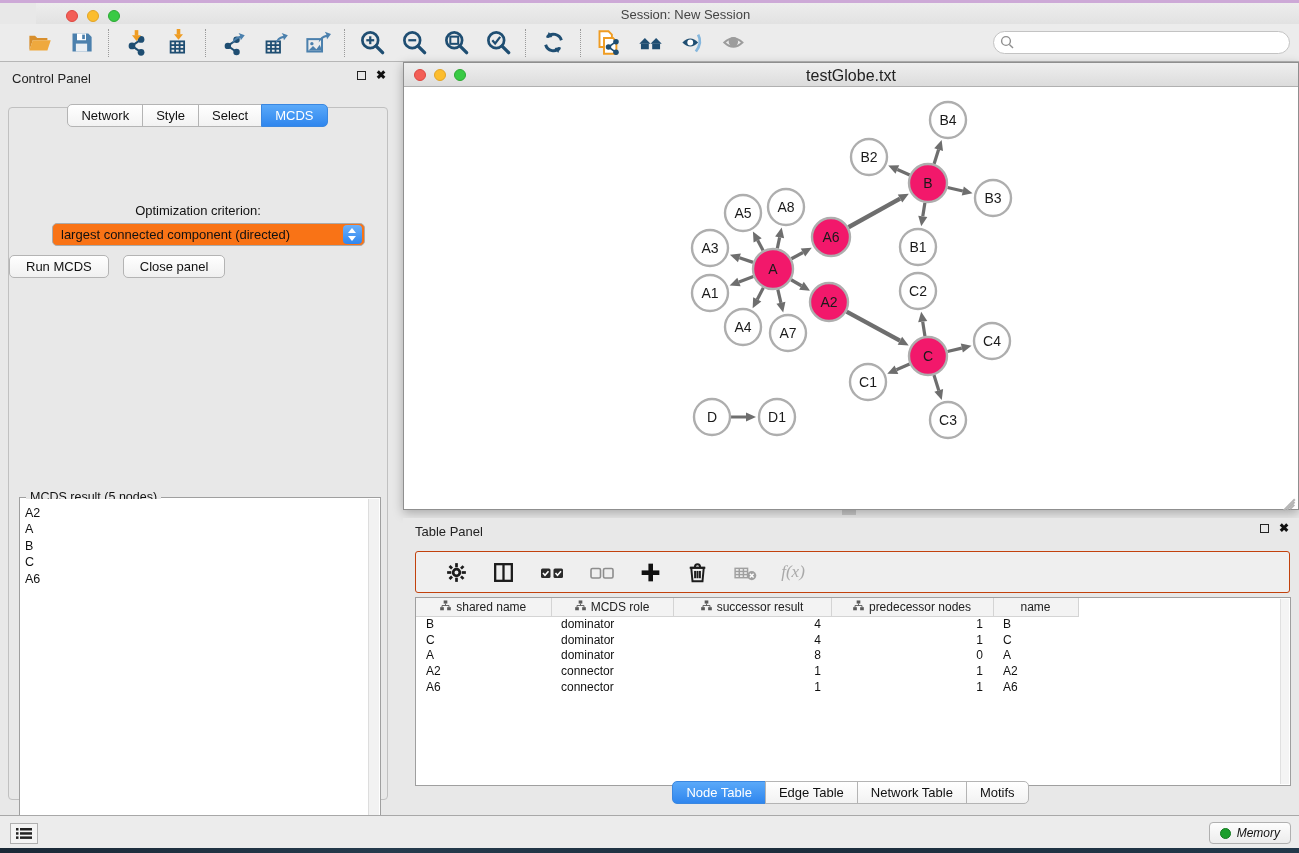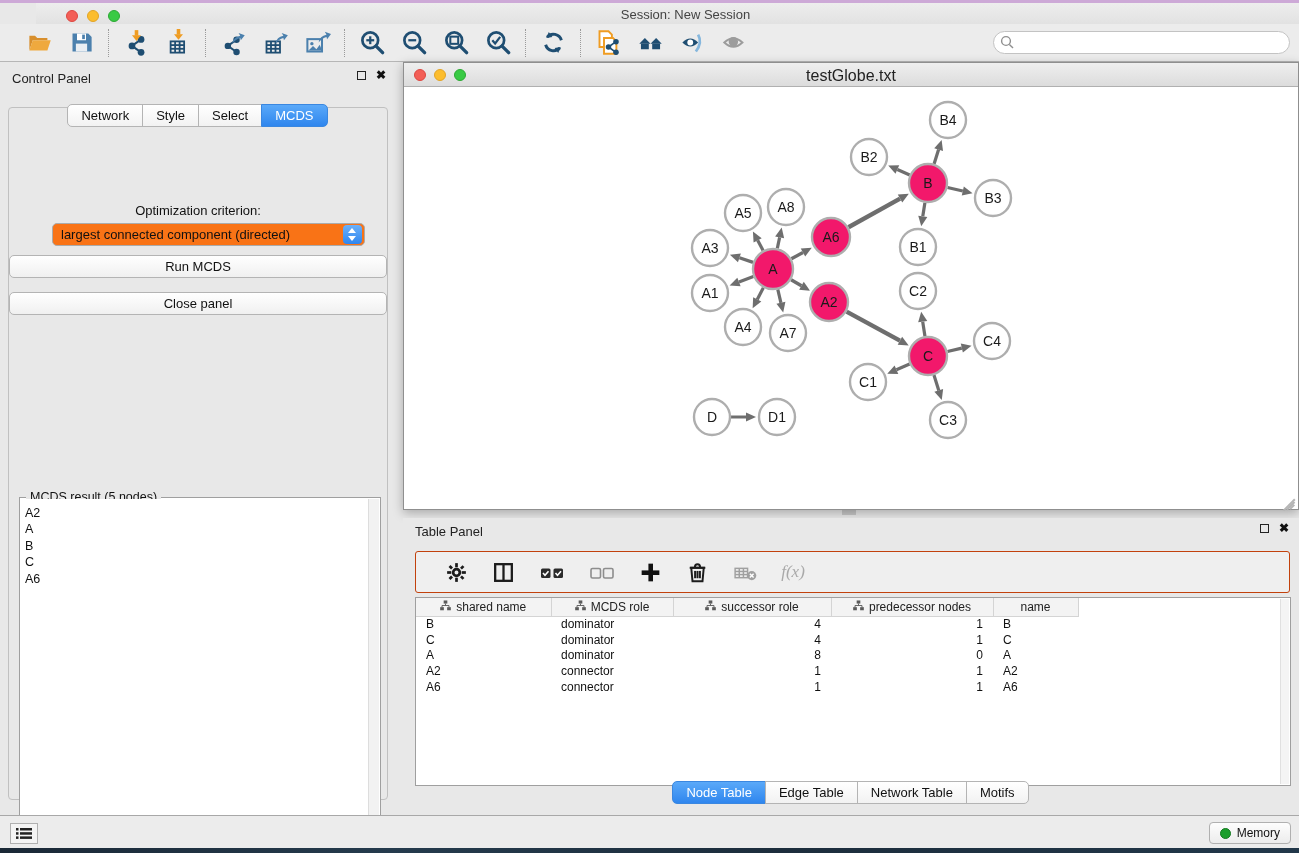--- a/index.html
+++ b/index.html
@@ -46,21 +46,21 @@
 
   .opt-label { position:absolute; left:0; right:0; top:95px; text-align:center; font-size:13px; color:#111; }
   .dropdown { position:absolute; left:43px; top:115px; width:313px; height:23px; background:#f97316;
               border:1px solid #ababab; border-radius:5px; display:flex; align-items:center; cursor:default; }
   .dropdown .dd-text { flex:1; font-size:13px; color:#111; padding-left:8px; white-space:nowrap; }
   .dd-stepper { width:19px; height:19px; margin-right:2px; border-radius:4px;
                 background:linear-gradient(#6db1f9,#2f86ee); position:relative; }
   .dd-stepper::before, .dd-stepper::after { content:""; position:absolute; left:5px; border-left:4.5px solid transparent; border-right:4.5px solid transparent; }
   .dd-stepper::before { top:3px; border-bottom:5px solid #fff; }
   .dd-stepper::after  { bottom:3px; border-top:5px solid #fff; }
-  .cp-buttons { position:absolute; left:0; right:0; top:147px; display:flex; justify-content:flex-start; gap:14px;flex-direction:column; }
+  .cp-buttons { position:absolute; left:0; right:0; top:147px; display:flex; justify-content:flex-start; gap:14px; }
   .push-btn { border:1px solid #b4b4b4; background:linear-gradient(#ffffff,#f0f0f0); border-radius:5px;
               font-size:13px; color:#111; padding:3px 16px; cursor:default; }
 
   .mcds-box { position:absolute; left:10px; top:389px; width:362px; height:332px;
               border:1px solid #9f9f9f; background:#fff; }
   .mcds-legend { position:absolute; left:6px; top:-8px; background:#e8e8e8; padding:0 4px;
                  font-size:12.5px; color:#111; }
   .mcds-list { position:absolute; inset:1px 12px 1px 1px; background:#fff; padding:6px 0 0 4px;
                font-size:12.5px; color:#111; line-height:16.4px; overflow:hidden; }
   .mcds-scroll { position:absolute; top:1px; bottom:1px; right:1px; width:11px;
@@ -104,21 +104,21 @@
 
   .tp-tabs { position:absolute; left:0; right:0; bottom:8px; display:flex; justify-content:center; }
 
   
   .status-bar { position:absolute; left:0; top:815px; width:1299px; height:33px;
                 background:#ececec; border-top:1px solid #a8a8a8; }
   .list-btn { position:absolute; left:10px; top:7px; width:28px; height:21px;
               border:1px solid #b0b0b0; background:#f4f4f4; display:flex; align-items:center; justify-content:center; }
   .memory-btn { position:absolute; right:8px; top:6px; height:22px; border:1px solid #b0b0b0;
                 border-radius:4px; background:linear-gradient(#fdfdfd,#ececec);
-                display:flex; align-items:center; gap:6px; padding:0 10px; font-size:12px; color:#111; }
+                display:flex; align-items:center; gap:6px; padding:0 10px; font-size:12px; color:#111;font-style:italic; }
   .mem-dot { width:11px; height:11px; border-radius:50%; background:#1b9e2c; border:1px solid #13791f; }
   .bottom-strip { position:absolute; left:0; top:848px; width:1299px; height:5px;
                   background:linear-gradient(90deg,#1a2836,#253b4d 30%,#1c2d3c 60%,#22384a); }
 
   .splitter-mark { position:absolute; background:#c7c7c7; }
 </style>
 </head>
 <body>
 
 <div class="top-strip"></div>
@@ -573,21 +573,21 @@
                       <rect x="0.2" y="7.8" width="4" height="3.4"></rect>
                       <rect x="7.8" y="7.8" width="4" height="3.4"></rect>
                     </g>
                     <g stroke="#5a5a5a" stroke-width="1">
                       <line x1="6" y1="3.9" x2="6" y2="6"></line>
                       <line x1="2.2" y1="6" x2="9.8" y2="6"></line>
                       <line x1="2.2" y1="6" x2="2.2" y2="7.8"></line>
                       <line x1="9.8" y1="6" x2="9.8" y2="7.8"></line>
                     </g>
                   </svg></span>
-                <span>successor role</span>
+                <span>successor result</span>
               </span>
             </th>
             <th style="width: 162px;">
               <span class="th-inner">
                 <span><svg width="11" height="11" viewBox="0 0 12 12">
                     <g fill="#5a5a5a">
                       <rect x="4" y="0.5" width="4" height="3.4"></rect>
                       <rect x="0.2" y="7.8" width="4" height="3.4"></rect>
                       <rect x="7.8" y="7.8" width="4" height="3.4"></rect>
                     </g>

